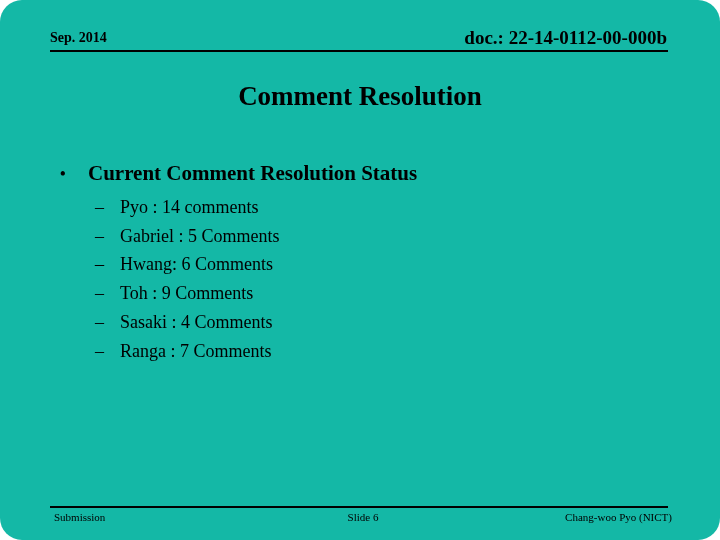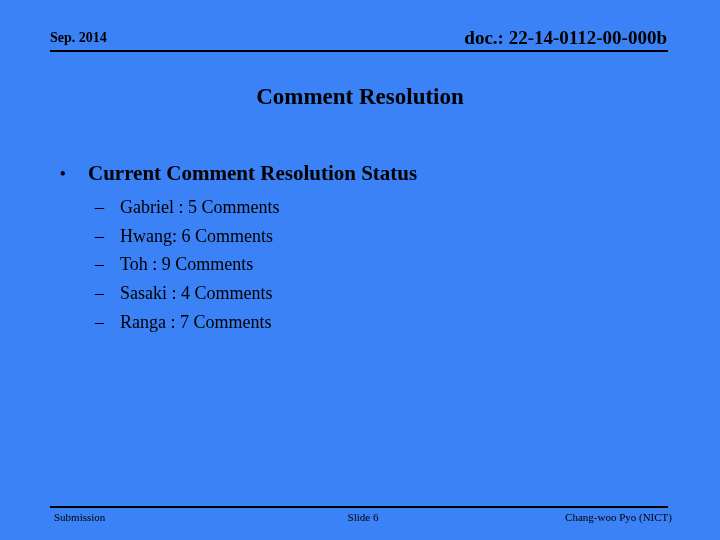--- a/index.html
+++ b/index.html
@@ -12,21 +12,22 @@
     height: 540px;
     background: #ffffff;
     font-family: "Liberation Serif", "DejaVu Serif", serif;
     color: #000000;
     overflow: hidden;
   }
   .slide {
     position: relative;
     width: 720px;
     height: 540px;
-    background: #3b82f6;
+    background: #14b8a6;
+    border-radius: 22px;
   }
 
   
   .slide-header {
     position: absolute;
     left: 50px;
     top: 29px;
     width: 618px;
     height: 22px;
     display: flex;
@@ -55,21 +56,21 @@
     border-top: 2px solid #000000;
   }
 
   
   .slide-title {
     position: absolute;
     left: 50px;
     top: 80px;
     width: 620px;
     text-align: center;
-    font-size: 23px;
+    font-size: 27px;
     font-weight: bold;
     line-height: 33px;
     letter-spacing: 0px;
   }
 
   
   .body-block {
     position: absolute;
     left: 50px;
     top: 160px;
@@ -166,20 +167,21 @@
   <div class="slide-title">Comment Resolution</div>
 
   <div class="body-block">
     <div class="bullet-l1">
       <span class="marker">•</span>
       <span>Current Comment Resolution Status</span>
     </div>
     <ul class="sub-list">
       <li class="bullet-l2">
         <span class="marker">–</span>
+        <span>Pyo : 14 comments</span>
       </li>
       <li class="bullet-l2">
         <span class="marker">–</span>
         <span>Gabriel : 5 Comments</span>
       </li>
       <li class="bullet-l2">
         <span class="marker">–</span>
       </li>
       <li class="bullet-l2">
         <span class="marker">–</span>

